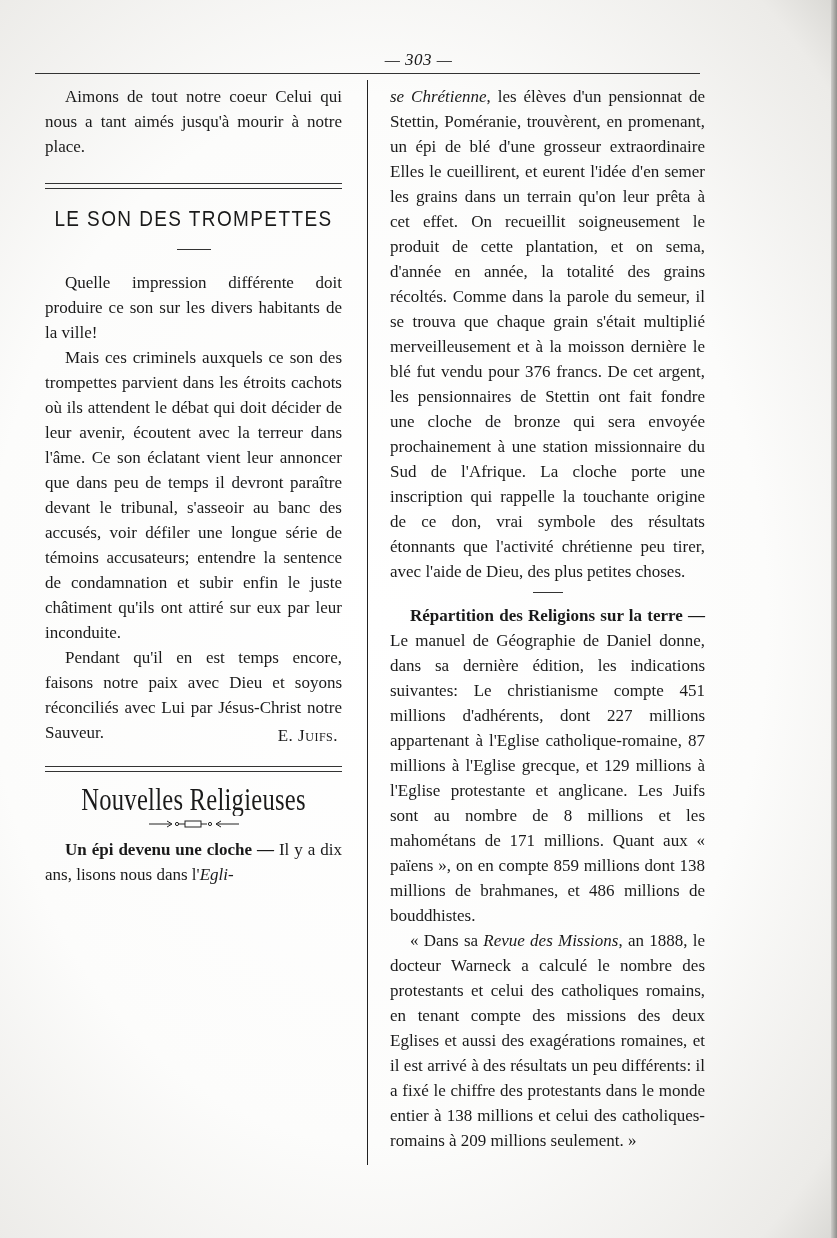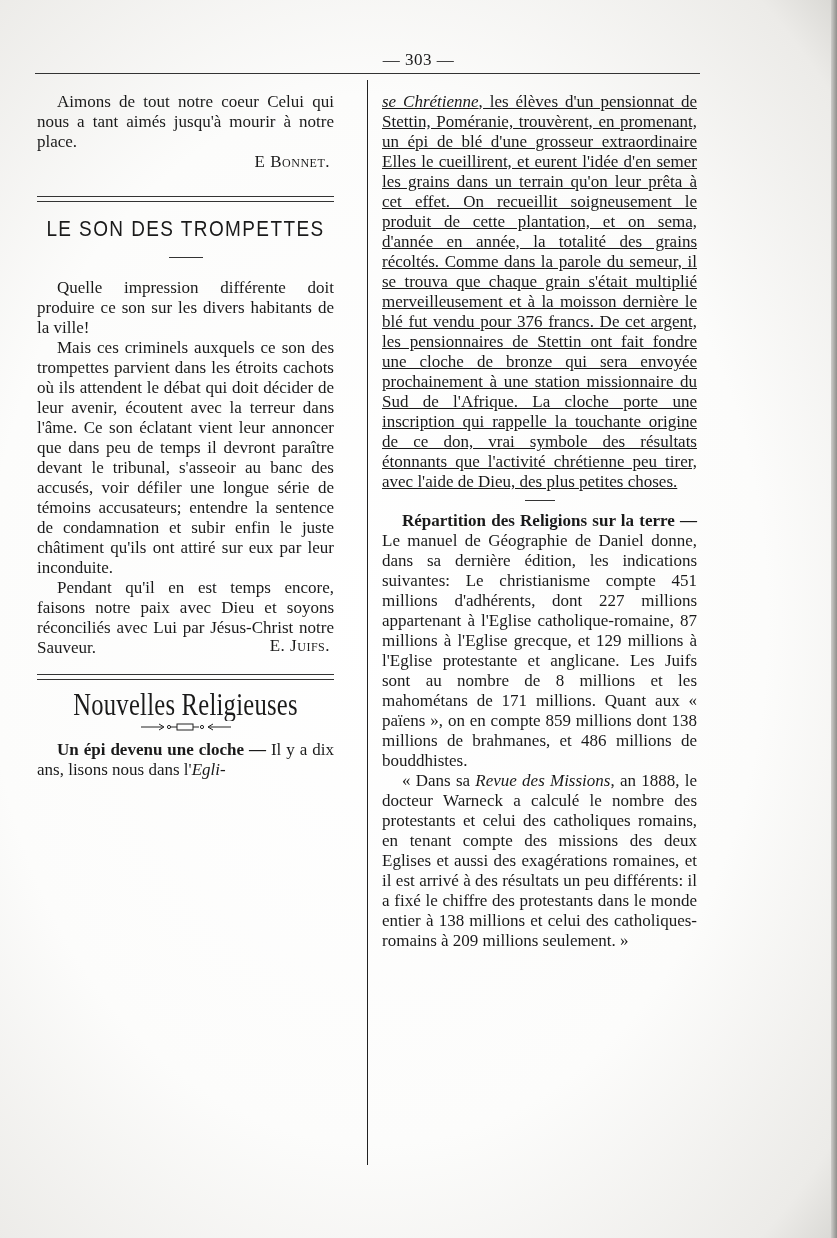--- a/index.html
+++ b/index.html
@@ -13,39 +13,40 @@
     .page {
       position: absolute; left: 0; top: 0; width: 837px; height: 1238px;
       background: radial-gradient(ellipse at 45% 50%, #ffffff 0%, #fcfcfb 60%, #ecebe8 92%, #d9d8d4 100%);
     }
     .edge-right {
       position: absolute; right: 0; top: 0; width: 6px; height: 1238px;
       background: linear-gradient(to right, #cfcecb, #8f8e8b);
     }
     .page-number {
       position: absolute; left: 0; width: 100%; top: 50px; text-align: center;
-      font-size: 17px; letter-spacing: 0.5px;
+      font-size: 17px; letter-spacing: 0.5px; font-style: italic;
     }
     .top-rule {
       position: absolute; left: 35px; width: 665px; top: 73px; height: 0;
       border-top: 1.5px solid #333;
     }
     .col-divider {
       position: absolute; left: 367px; top: 80px; height: 1085px; width: 0;
       border-left: 1.5px solid #222;
     }
     .col {
-      position: absolute; top: 92px; width: 300px;
-      font-size: 17px; line-height: 20px;
+      position: absolute; top: 84px; width: 300px;
+      font-size: 17px; line-height: 25px;
       text-align: justify;
+      margin-left: 8px;
     }
     .col.left { left: 37px; width: 297px; }
     .col.right { left: 382px; width: 315px; }
     .col p { margin: 0; text-indent: 20px; }
-    .col p.noindent { text-indent: 0; text-decoration: underline; }
+    .col p.noindent { text-indent: 0; }
     .sig { text-align: right; margin: 0; padding-right: 4px; }
     .sc { font-variant: small-caps; letter-spacing: 0.5px; }
     .double-rule {
       margin: 24px 0 0 0; height: 4px;
       border-top: 1.5px solid #333; border-bottom: 1.5px solid #333;
     }
     .section-title {
       text-align: center; font-family: "Liberation Sans", "DejaVu Sans", sans-serif;
       font-size: 19px; letter-spacing: 1.4px; margin: 17px 0 0 0; font-weight: normal;
       transform: scaleY(1.15);
@@ -69,21 +70,20 @@
 
 <div class="page">
   <div class="edge-right"></div>
 
   <div class="page-number">— 303 —</div>
   <div class="top-rule"></div>
   <div class="col-divider"></div>
 
   <div class="col left">
     <p>Aimons de tout notre coeur Celui qui nous a tant aimés jusqu'à mourir à notre place.</p>
-    <p class="sig sc">E Bonnet.</p>
 
     <div class="double-rule"></div>
 
     <h2 class="section-title">LE SON DES TROMPETTES</h2>
     <div class="short-rule"></div>
 
     <p>Quelle impression différente doit produire ce son sur les divers habitants de la ville!</p>
     <p>Mais ces criminels auxquels ce son des trompettes parvient dans les étroits cachots où ils attendent le débat qui doit décider de leur avenir, écoutent avec la terreur dans l'âme. Ce son éclatant vient leur annoncer que dans peu de temps il devront paraître devant le tribunal, s'asseoir au banc des accusés, voir défiler une longue série de témoins accusateurs; entendre la sentence de condamnation et subir enfin le juste châtiment qu'ils ont attiré sur eux par leur inconduite.</p>
     <p>Pendant qu'il en est temps encore, faisons notre paix avec Dieu et soyons réconciliés avec Lui par Jésus-Christ notre Sauveur.</p>
     <p class="sig sc" style="margin-top:-22px;">E. Juifs.</p>

